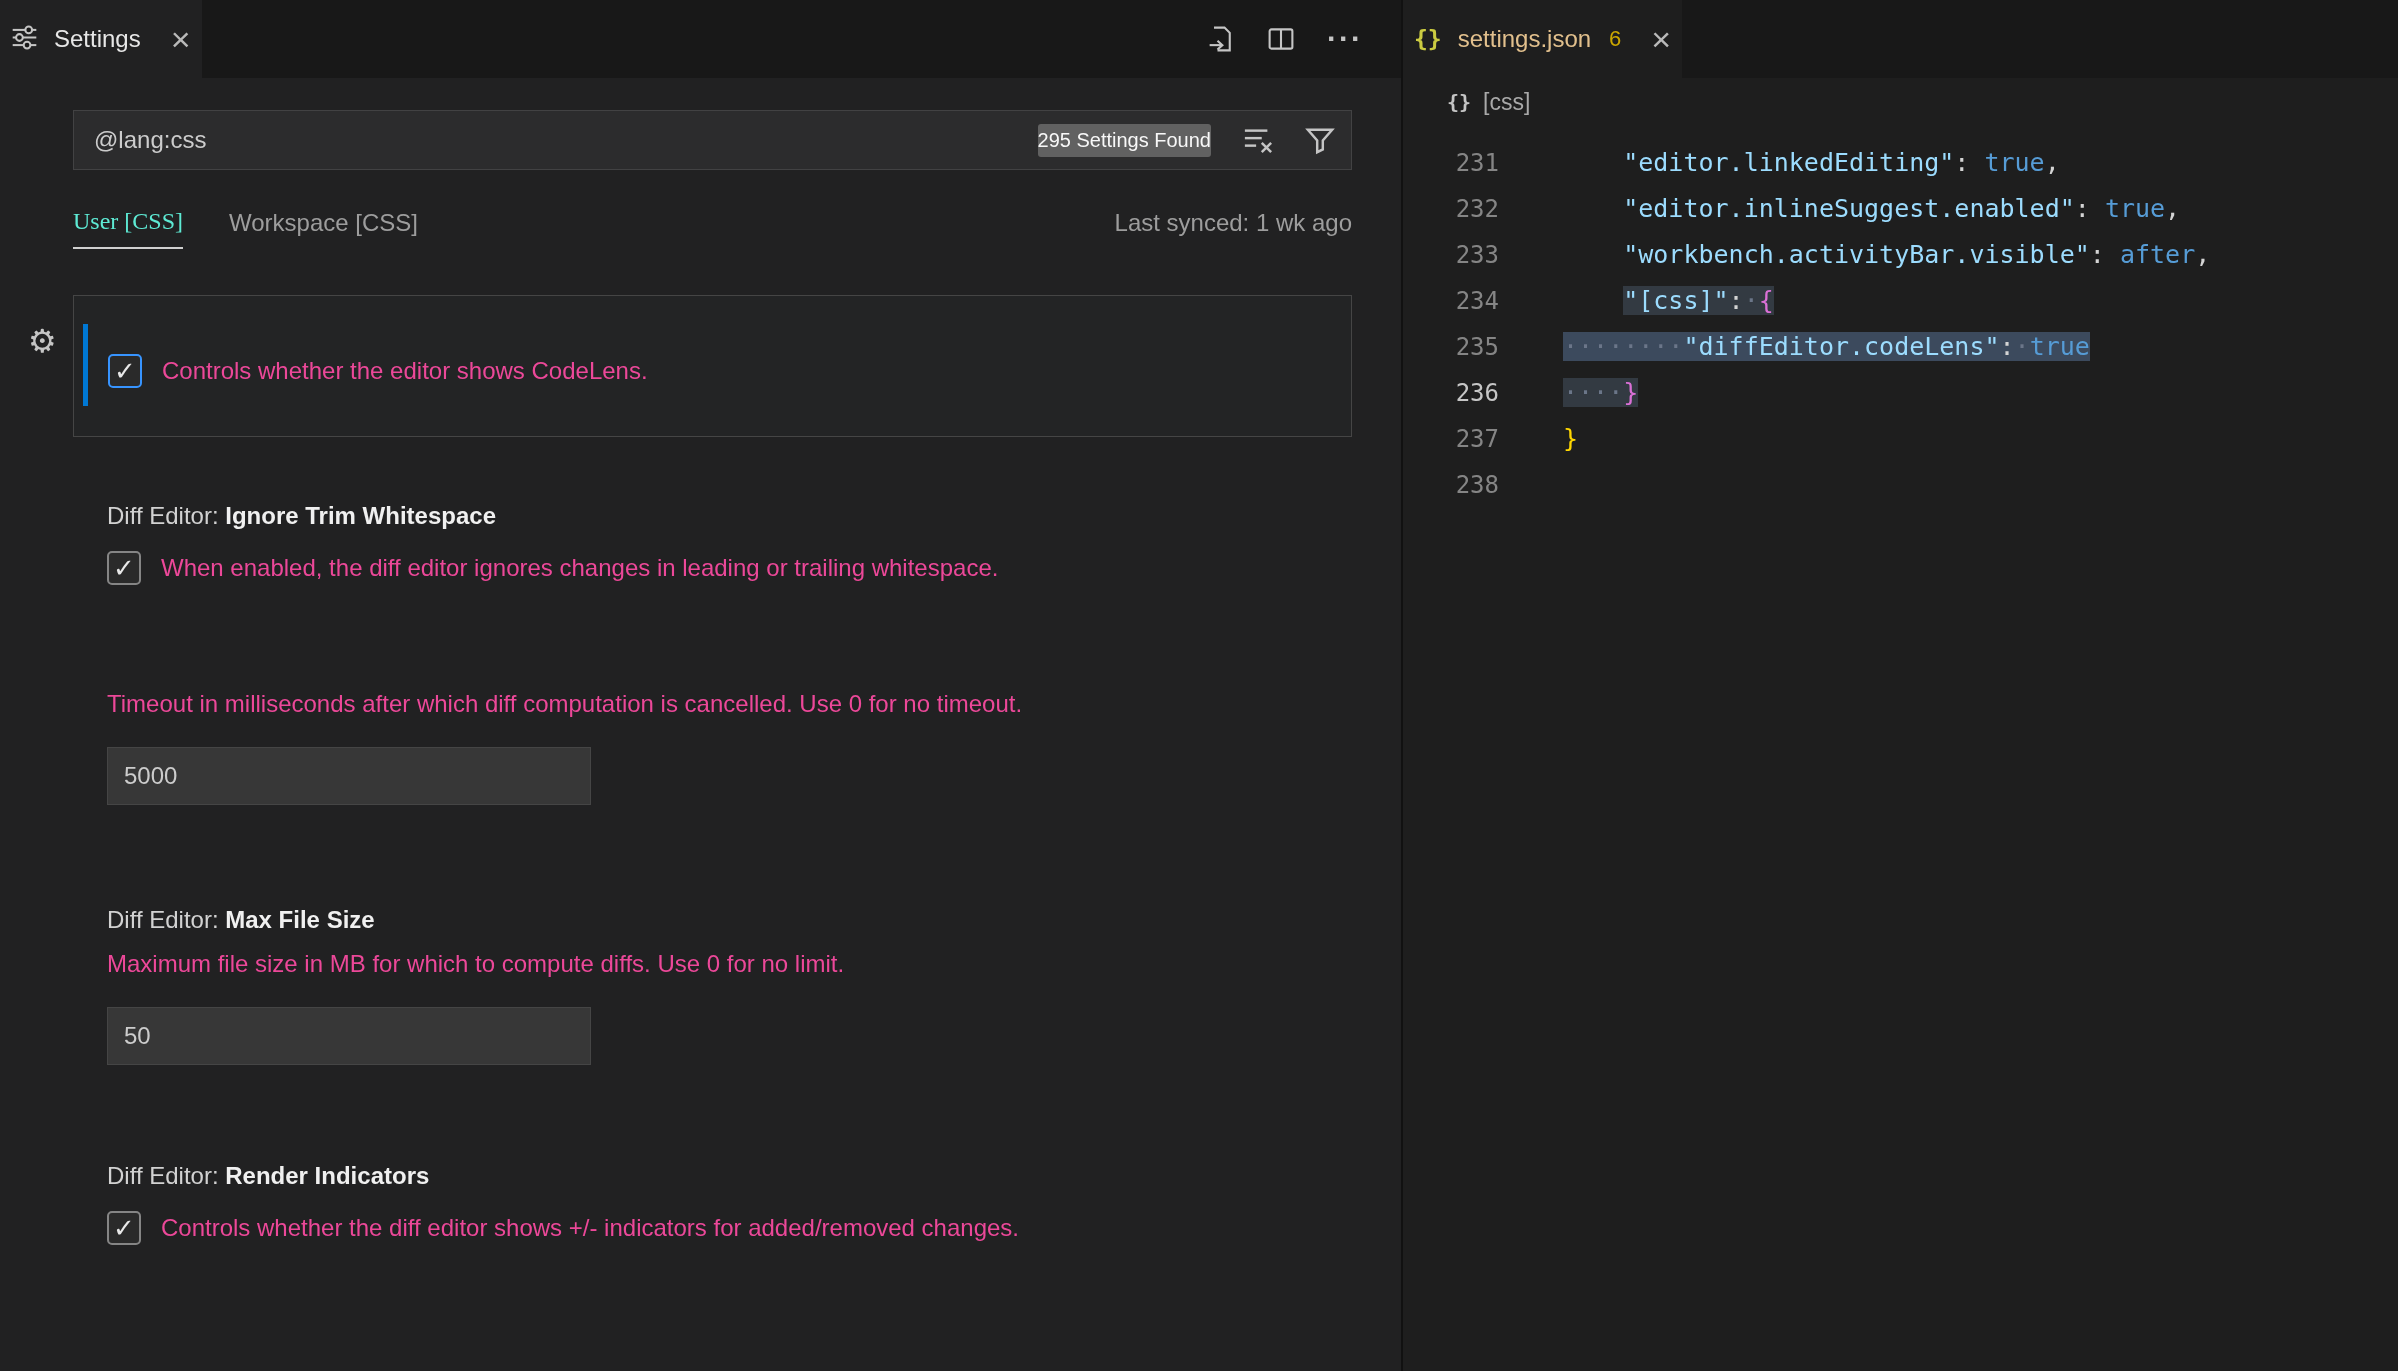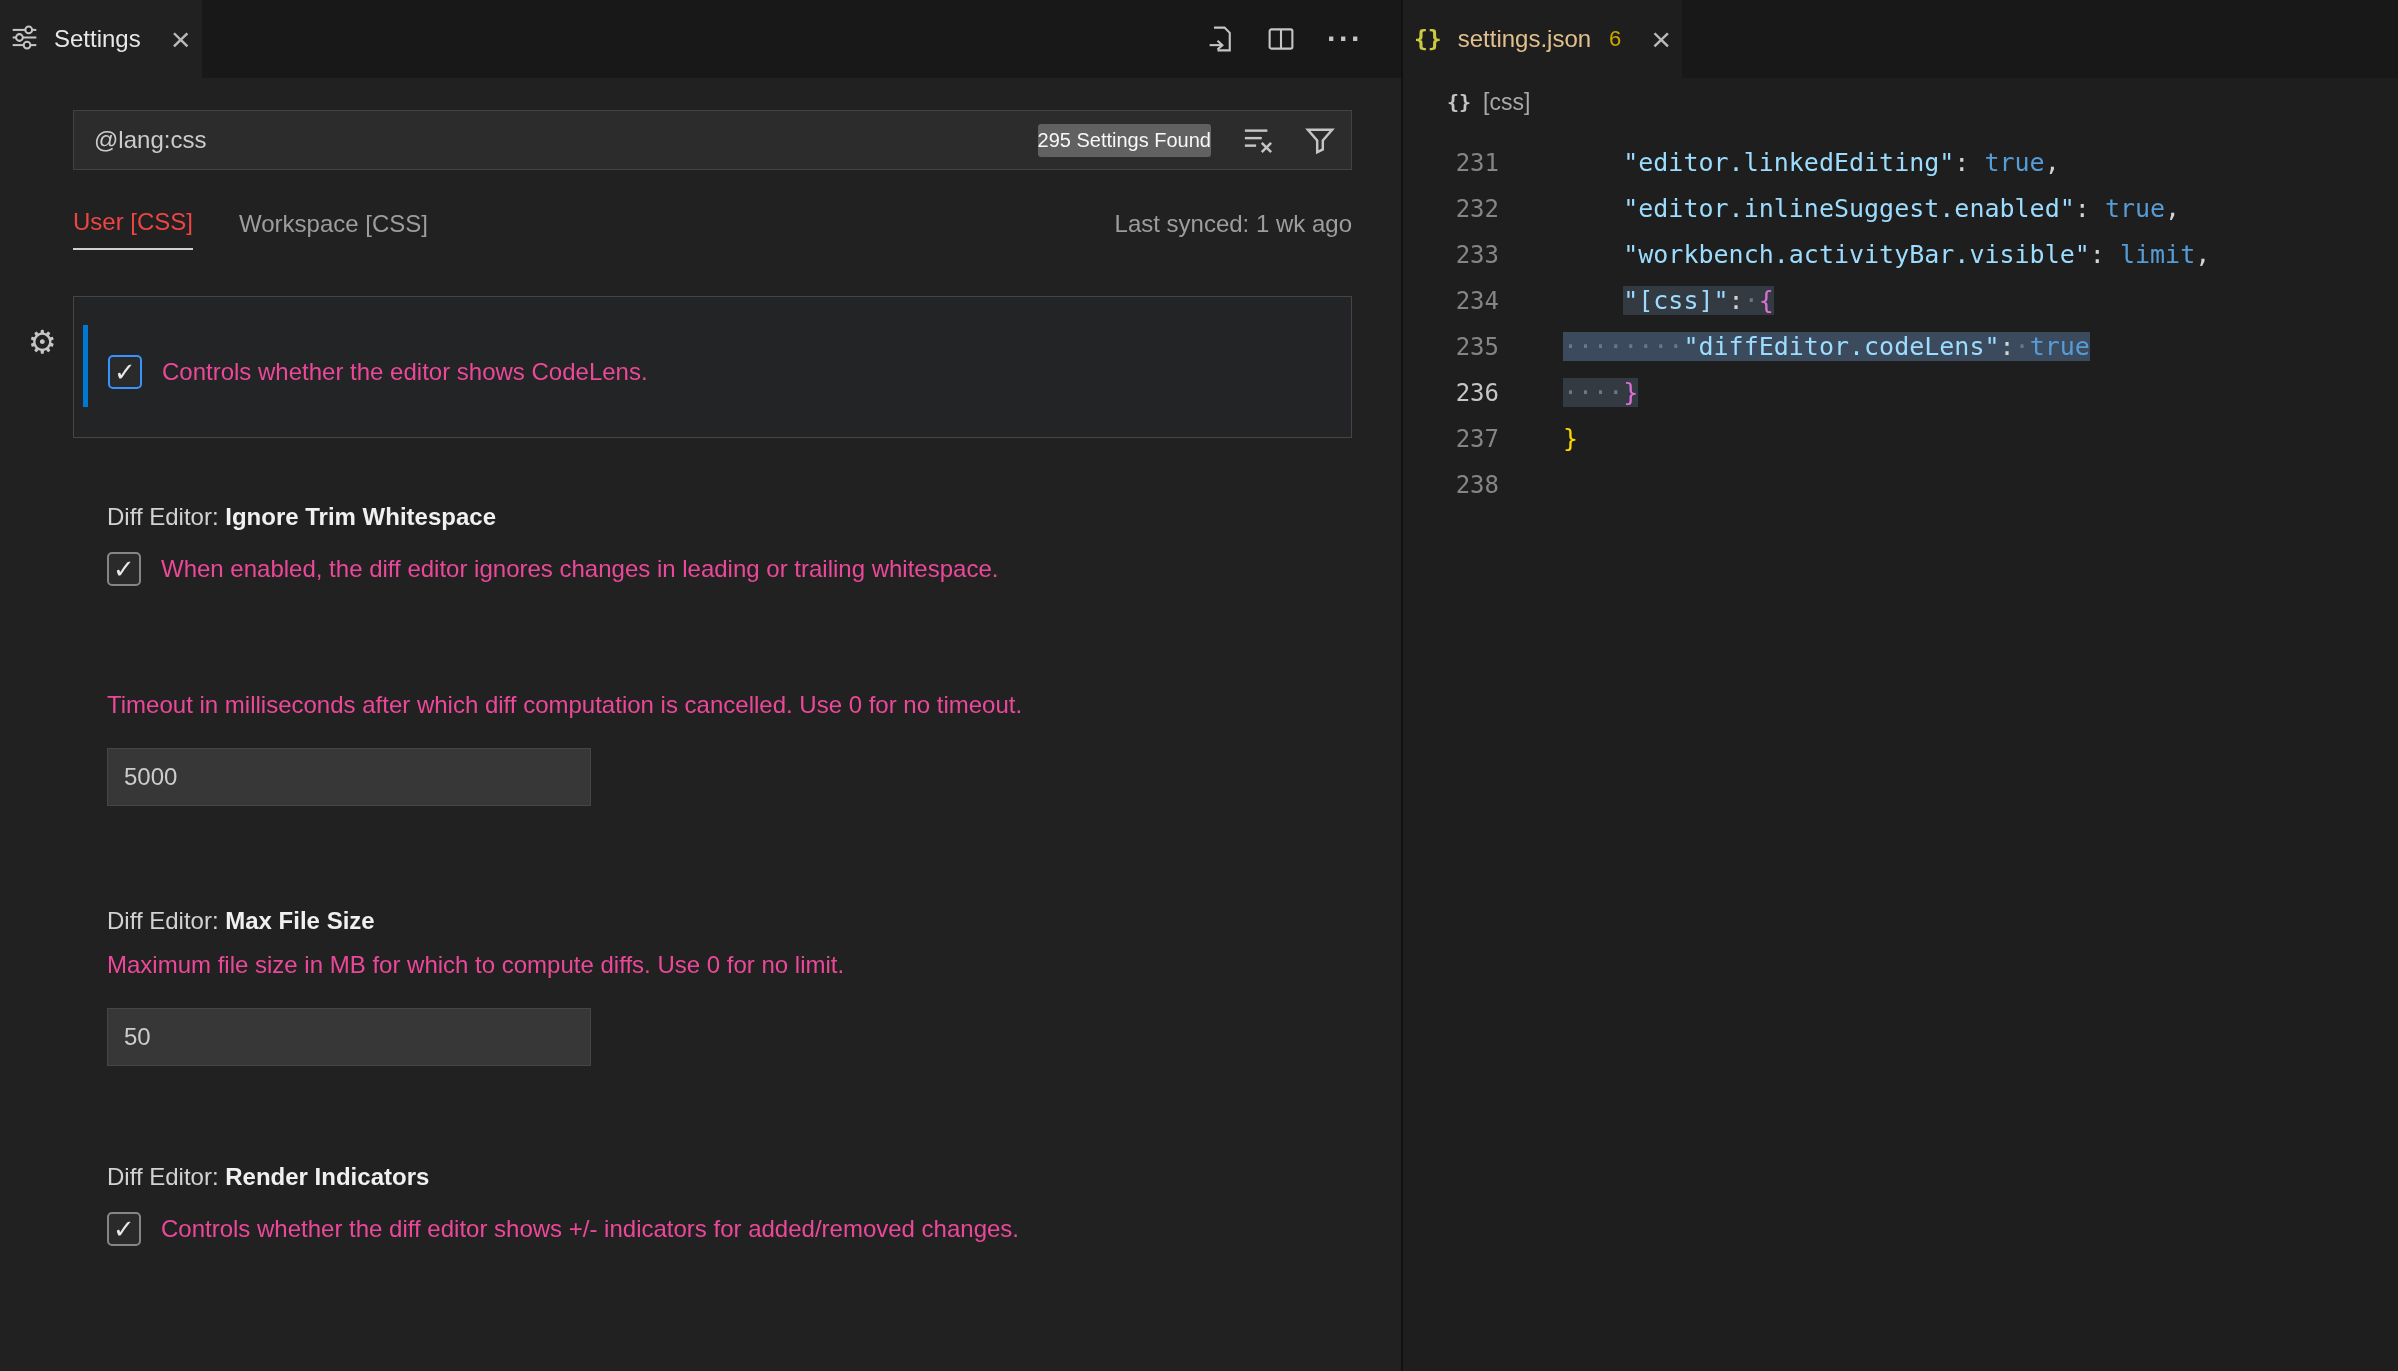--- a/index.html
+++ b/index.html
@@ -26,21 +26,21 @@
   
   .settings-body{flex:1;overflow:hidden;display:flex;flex-direction:column;}
   .search-box{margin:32px 49px 0 73px;height:58px;background:#2c2c2d;border:1px solid #424243;display:flex;align-items:center;padding:0 16px 0 18px;flex:none;gap:12px;}
   .search-box input{flex:1;background:transparent;border:none;outline:none;color:#cccccc;font-size:24px;font-family:"Liberation Sans",sans-serif;}
   .badge{background:#616161;color:#f8f8f8;font-size:20px;padding:5px 0;border-radius:3px;margin-left:16px;white-space:nowrap;}
   .sicon{margin-left:20px;display:flex;align-items:center;cursor:pointer;}
 
   
   .scope-row{margin:38px 49px 0 73px;display:flex;align-items:flex-end;font-size:24px;flex:none;}
   .scope-tab{padding-bottom:12px;color:#9d9d9d;cursor:pointer;}
-  .scope-tab.active{color:#ef4444;border-bottom:2px solid #d0d0d0;}
+  .scope-tab.active{color:#5eead4;border-bottom:2px solid #d0d0d0;font-family:Liberation Serif, serif;}
   .scope-tab + .scope-tab{margin-left:46px;}
   .last-synced{margin-left:auto;color:#9d9d9d;padding-bottom:12px;}
 
   
   .settings-list{margin-top:46px;padding:0 49px 0 73px;position:relative;}
   .setting-row{position:relative;}
   .setting-row.focused{border:1px solid #454545;background:#232425;padding:34px 30px 48px 34px;margin-left:0;}
   .setting-row:not(.focused){margin-left:34px;}
   .setting-row:nth-child(2){margin-top:64px;}
   .setting-row:nth-child(3){margin-top:104px;}
@@ -199,21 +199,21 @@
     </div>
 
     <div class="breadcrumb">
       <span class="crumb-icon">{}</span>
       <span>[css]</span>
     </div>
 
     <div class="code">
         <div class="code-line"><span class="ln">231</span><span class="code-content"><span class="tok-plain">    </span><span class="tok-key">"editor.linkedEditing"</span><span class="tok-punct">: </span><span class="tok-bool">true</span><span class="tok-punct">,</span></span></div>
         <div class="code-line"><span class="ln">232</span><span class="code-content"><span class="tok-plain">    </span><span class="tok-key">"editor.inlineSuggest.enabled"</span><span class="tok-punct">: </span><span class="tok-bool">true</span><span class="tok-punct">,</span></span></div>
-        <div class="code-line"><span class="ln">233</span><span class="code-content"><span class="tok-plain">    </span><span class="tok-key">"workbench.activityBar.visible"</span><span class="tok-punct">: </span><span class="tok-bool">limit</span><span class="tok-punct">,</span></span></div>
+        <div class="code-line"><span class="ln">233</span><span class="code-content"><span class="tok-plain">    </span><span class="tok-key">"workbench.activityBar.visible"</span><span class="tok-punct">: </span><span class="tok-bool">after</span><span class="tok-punct">,</span></span></div>
         <div class="code-line"><span class="ln">234</span><span class="code-content"><span class="tok-plain">    </span><span class="tok-key hl">"[css]"</span><span class="tok-punct hl">:</span><span class="tok-ws hl">·</span><span class="tok-brace2 hl">{</span></span></div>
         <div class="code-line"><span class="ln">235</span><span class="code-content"><span class="tok-ws hl2">········</span><span class="tok-key hl2">"diffEditor.codeLens"</span><span class="tok-punct hl2">:</span><span class="tok-ws hl2">·</span><span class="tok-bool hl2">true</span></span></div>
         <div class="code-line"><span class="ln current">236</span><span class="code-content"><span class="tok-ws hl">····</span><span class="tok-brace2 hl">}</span></span></div>
         <div class="code-line"><span class="ln">237</span><span class="code-content"><span class="tok-brace1">}</span></span></div>
         <div class="code-line"><span class="ln">238</span><span class="code-content"></span></div>
       </div>
   </section>
 </div>
 
 </body></html>

